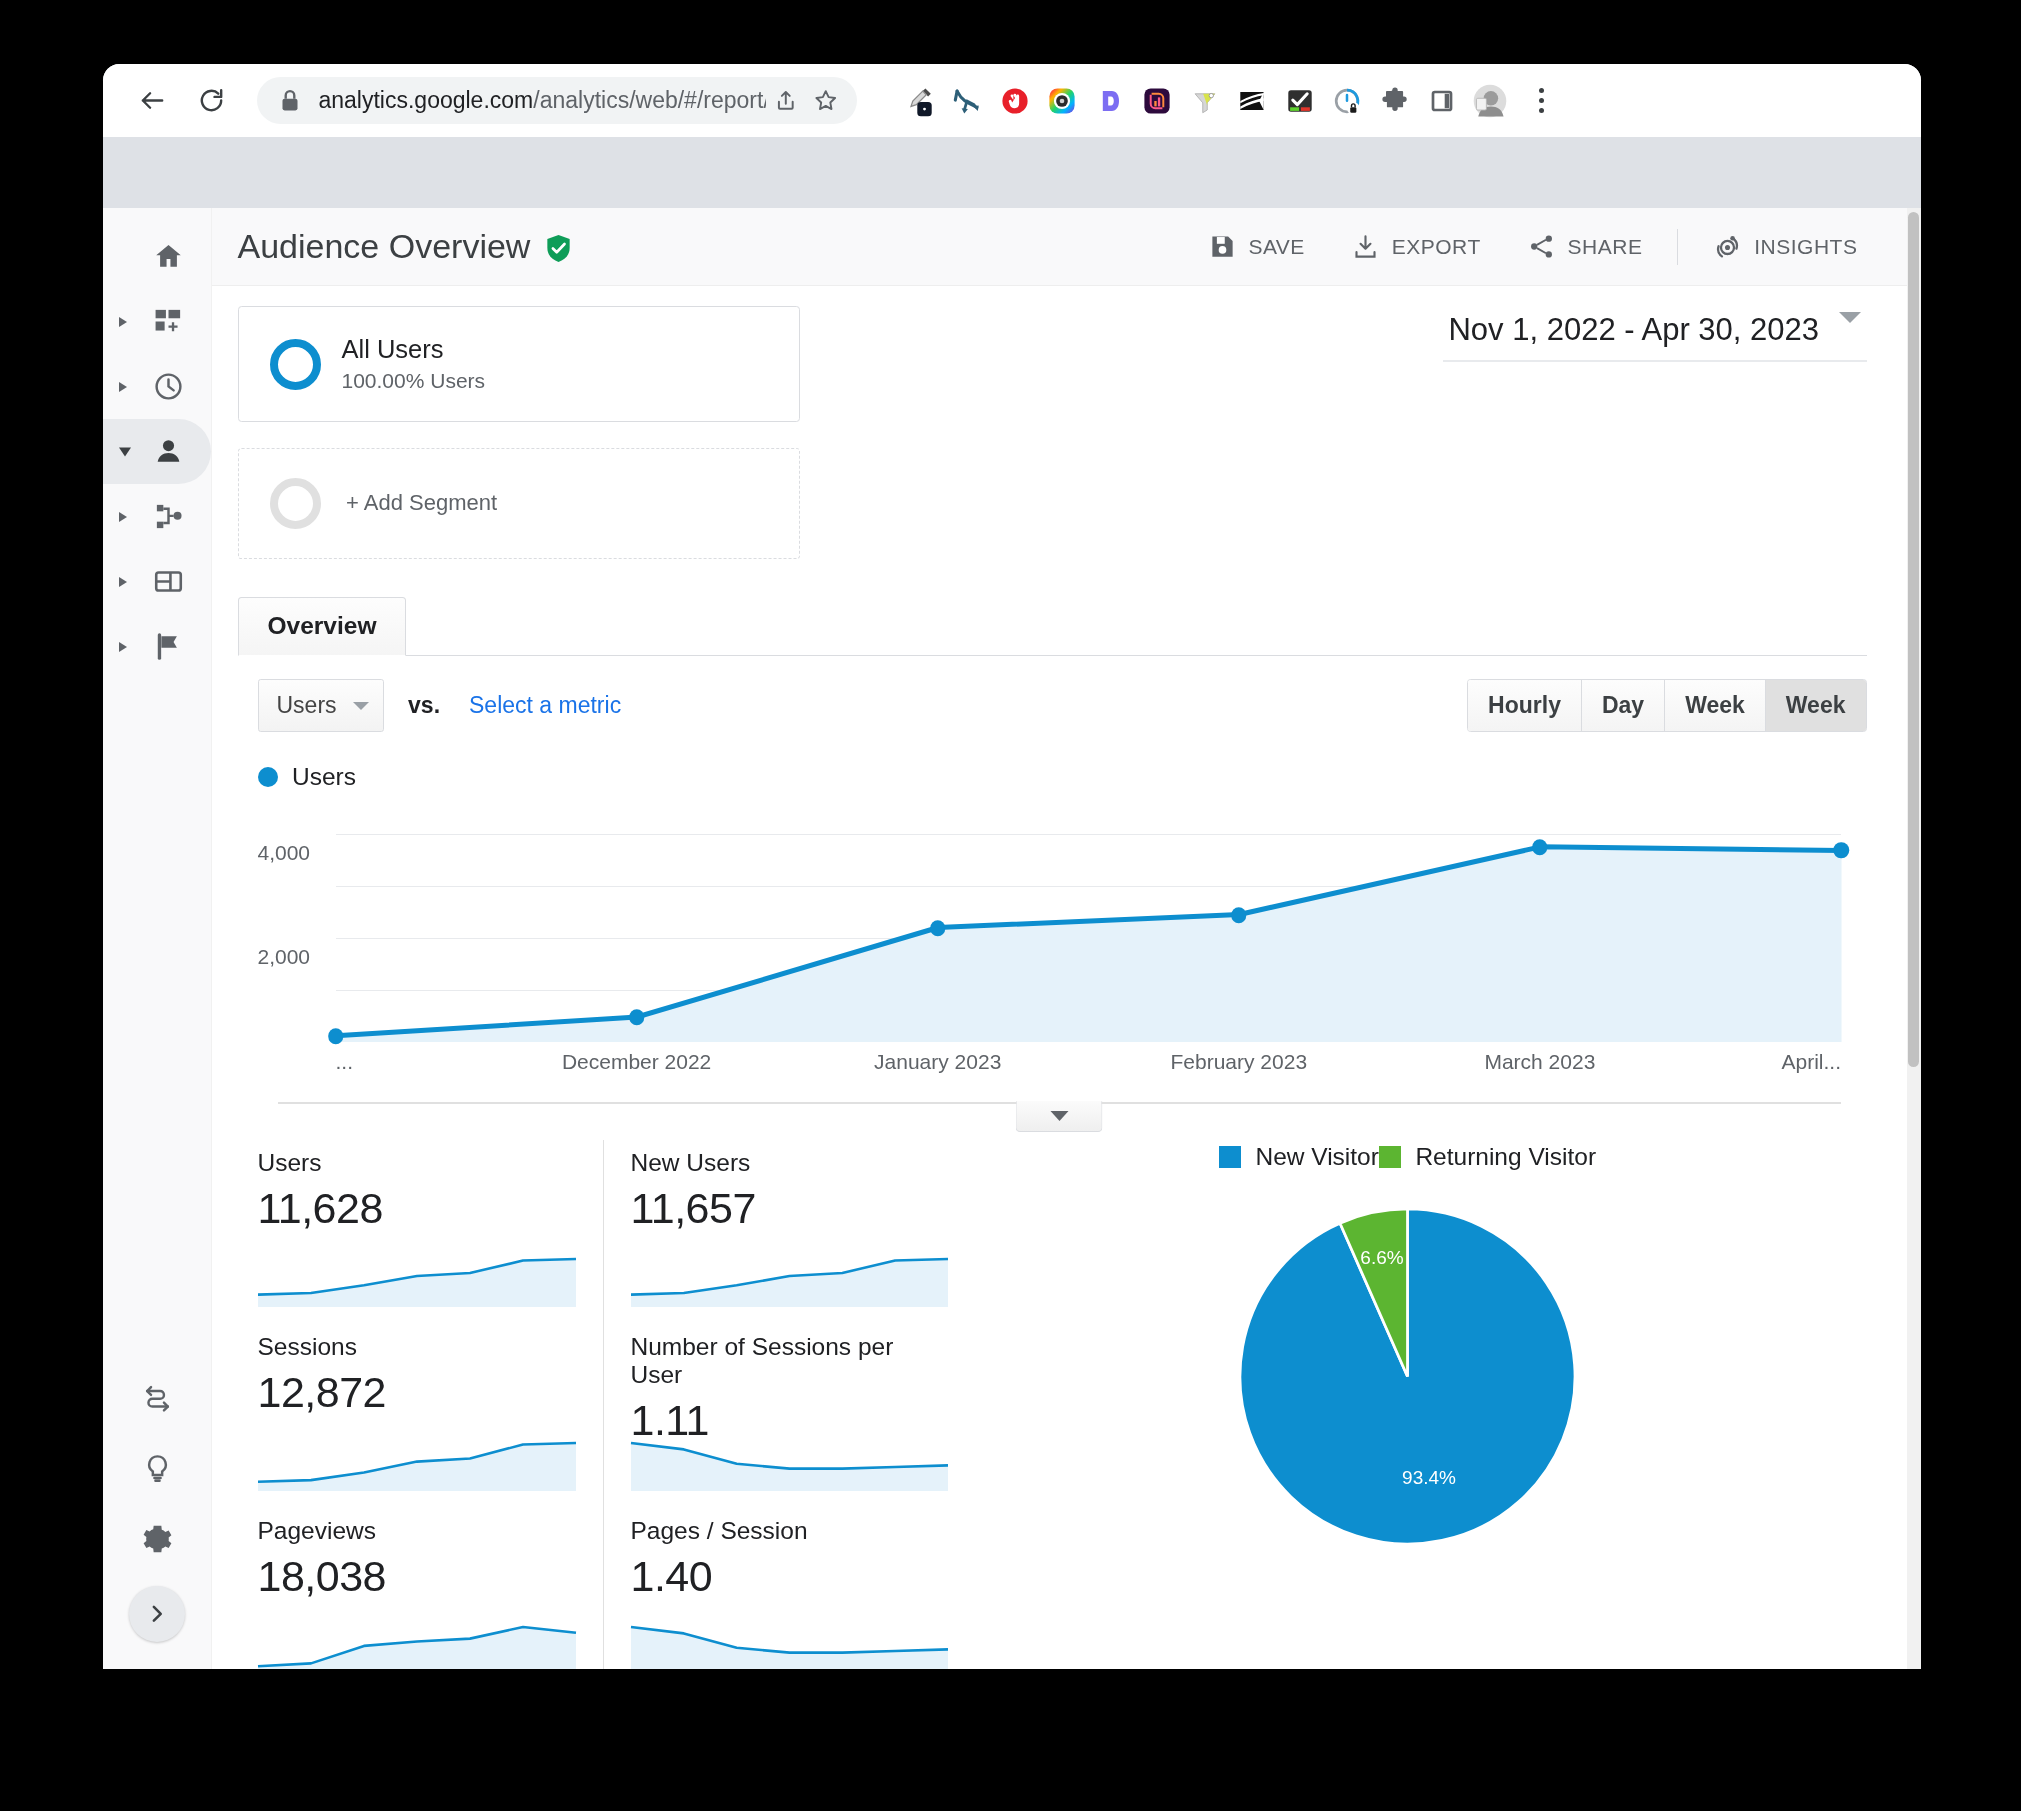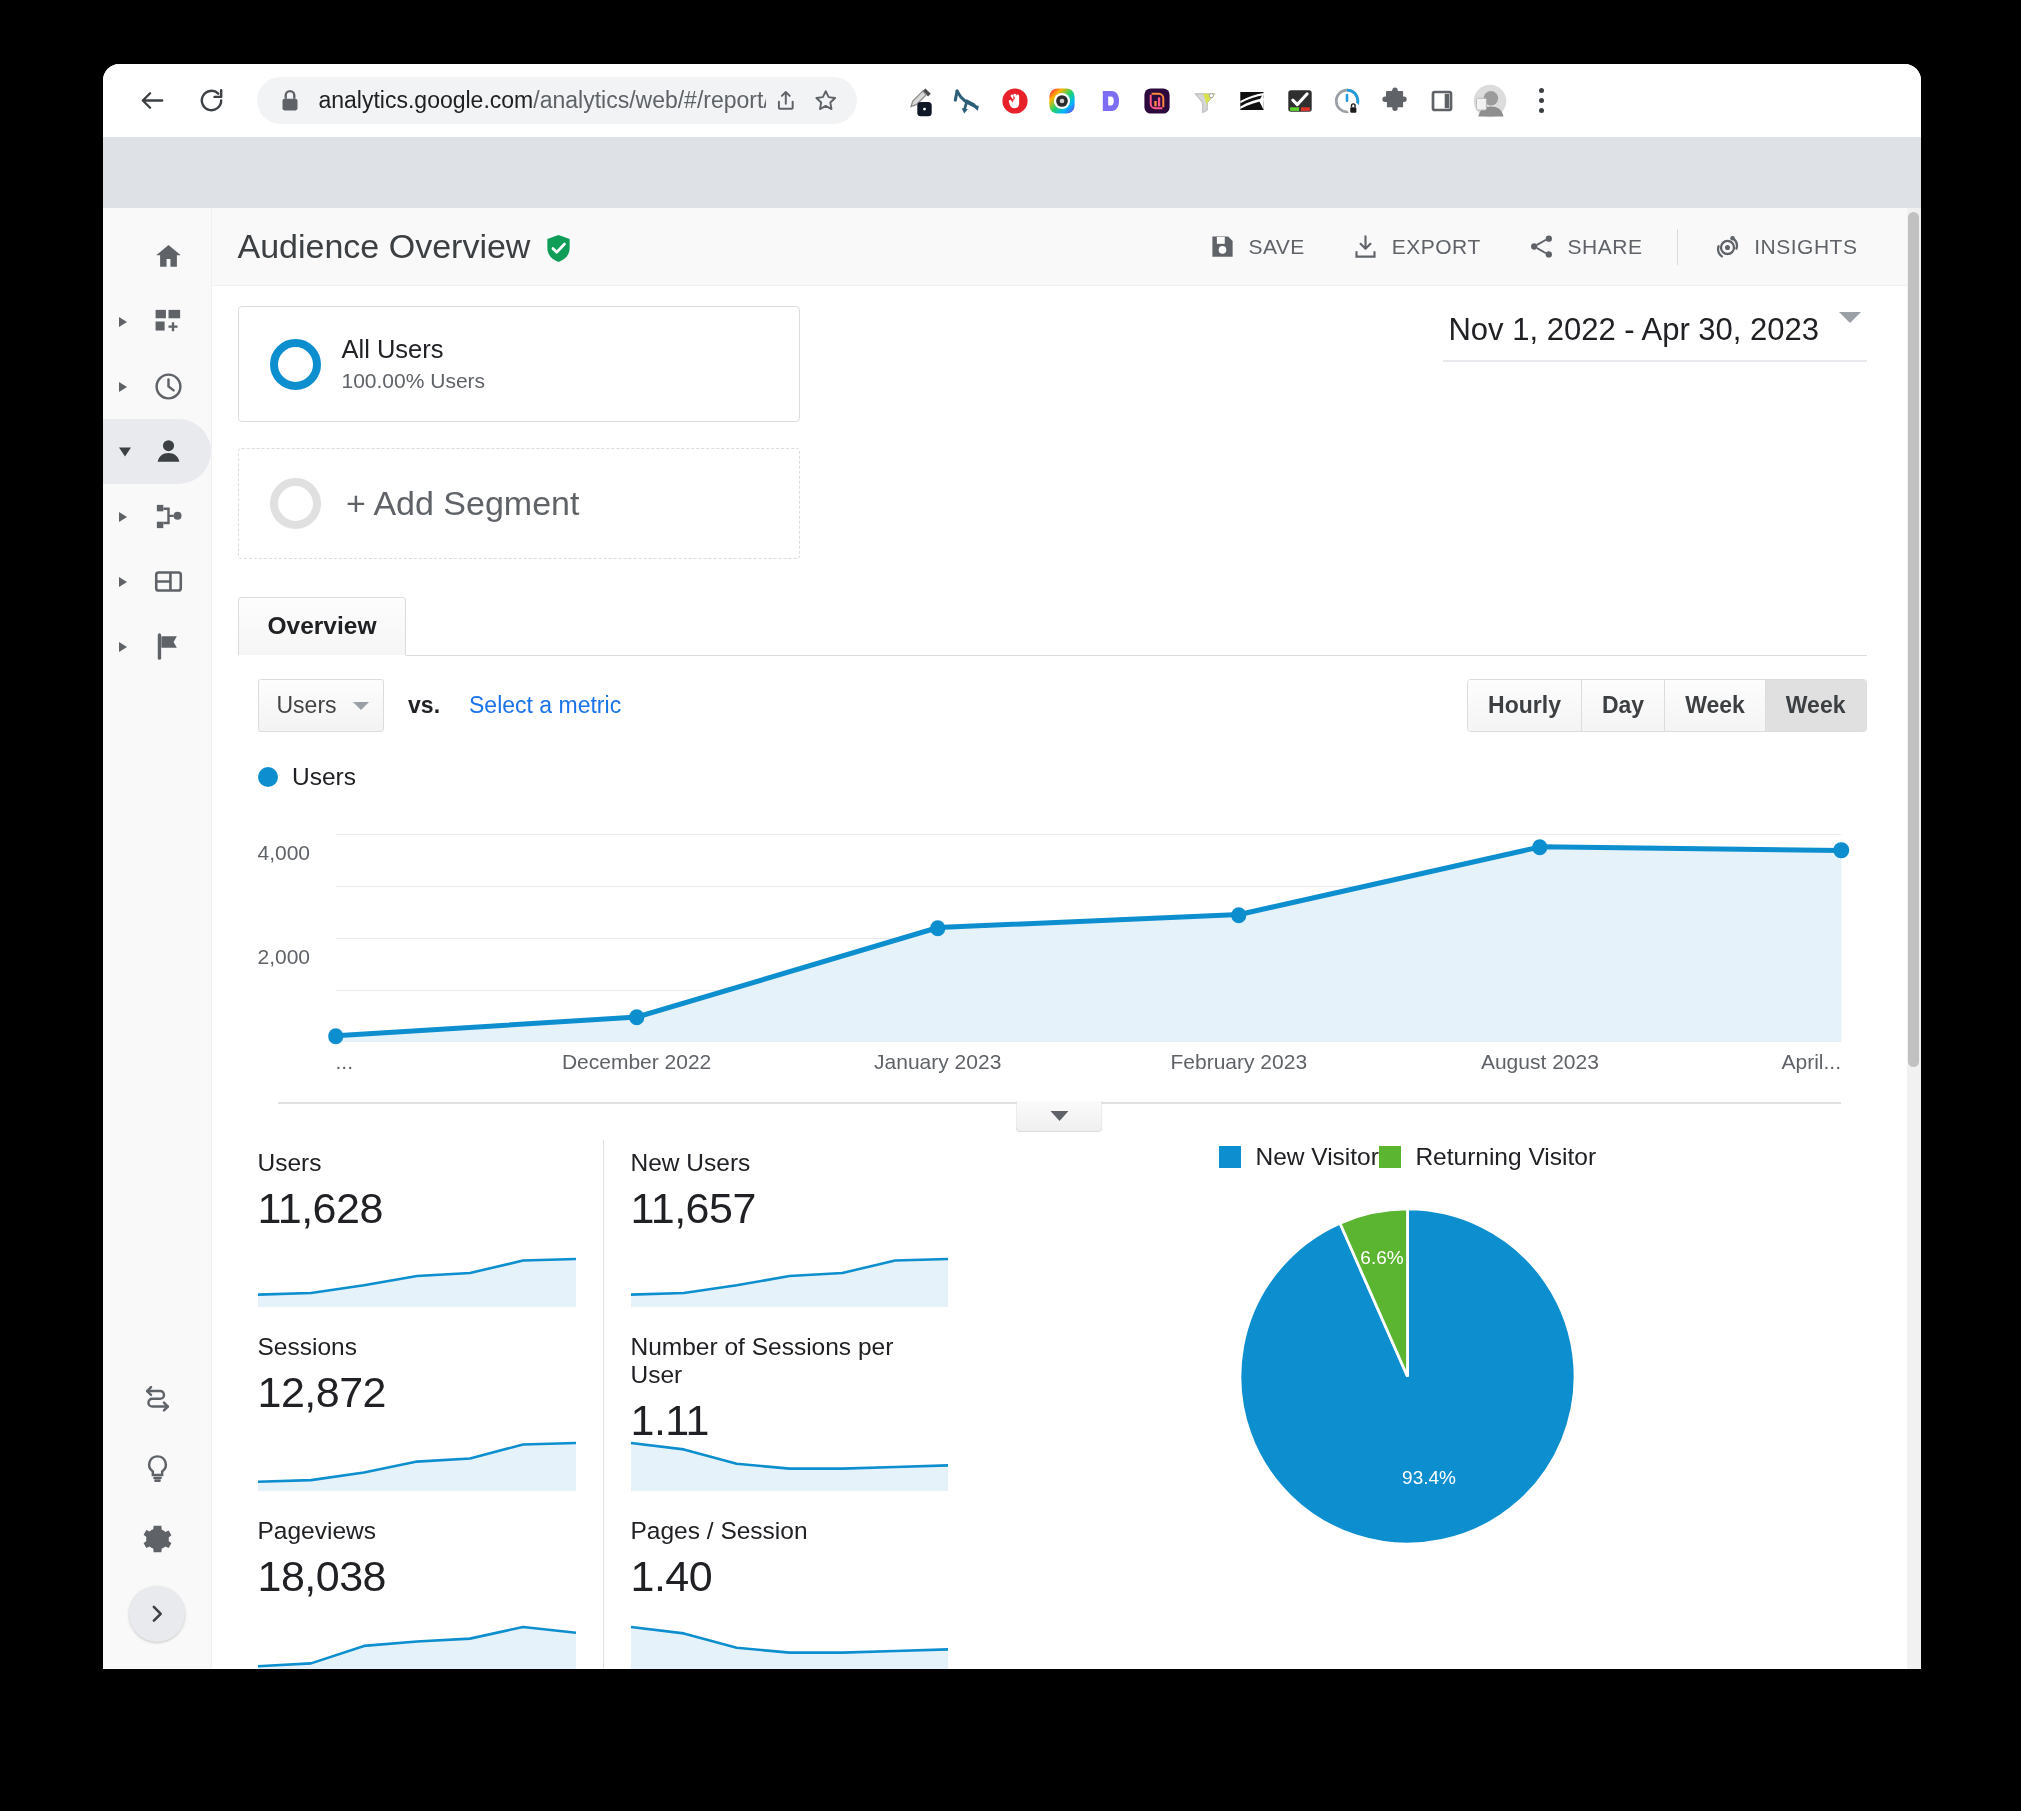--- a/index.html
+++ b/index.html
@@ -224,21 +224,21 @@
   }
   .segment-box.dashed { border: 1.8px dashed #dadce0; margin-top: 25.5px; height: 111px; }
   .seg-ring {
     width: 51px; height: 51px; border-radius: 50%;
     border: 8.2px solid #0d8ecf; flex:0 0 auto;
   }
   .seg-ring.grey { border-color: #e0e0e0; }
   .seg-text { margin-left: 21px; }
   .seg-name { font-size: 25.5px; color: #202124; }
   .seg-sub { font-size: 21px; color: #5f6368; margin-top: 5.5px; }
-  .seg-add { margin-left: 25.5px; font-size: 34px; color: #5f6368; }
+  .seg-add { margin-left: 25.5px; font-size: 22px; color: #5f6368; }
 
   #date-range-wrap {
     margin-left: auto; padding-top: 5.5px;
   }
   #date-range {
     display: flex; align-items: flex-start; gap: 20px;
     border-bottom: 2.7px solid #e8eaed;
     padding: 0 5.5px 12.7px 5.5px;
   }
   #date-range-text { font-size: 31px; color: #202124; }
@@ -737,21 +737,21 @@
               <div style="position: absolute; width: 15.5px; height: 15.5px; border-radius: 50%; background: rgb(13, 142, 207); left: 59.0024%; top: 102px; transform: translate(-50%, -50%);"></div>
               <div style="position: absolute; width: 15.5px; height: 15.5px; border-radius: 50%; background: rgb(13, 142, 207); left: 78.6698%; top: 34px; transform: translate(-50%, -50%);"></div>
               <div style="position: absolute; width: 15.5px; height: 15.5px; border-radius: 50%; background: rgb(13, 142, 207); left: 98.3373%; top: 37px; transform: translate(-50%, -50%);"></div>
             </div>
 
           <div id="xaxis">
               <span class="xtick" style="left: 0%; transform: none;">...</span>
               <span class="xtick" style="left: 20%;">December 2022</span>
               <span class="xtick" style="left: 40%;">January 2023</span>
               <span class="xtick" style="left: 60%;">February 2023</span>
-              <span class="xtick" style="left: 80%;">August 2023</span>
+              <span class="xtick" style="left: 80%;">March 2023</span>
               <span class="xtick" style="left: 100%; transform: translateX(-100%);">April...</span>
             </div>
 
           <div id="xaxis-rule">
             <div id="collapse-handle">
               <span id="collapse-caret"></span>
             </div>
           </div>
         </div>
 

